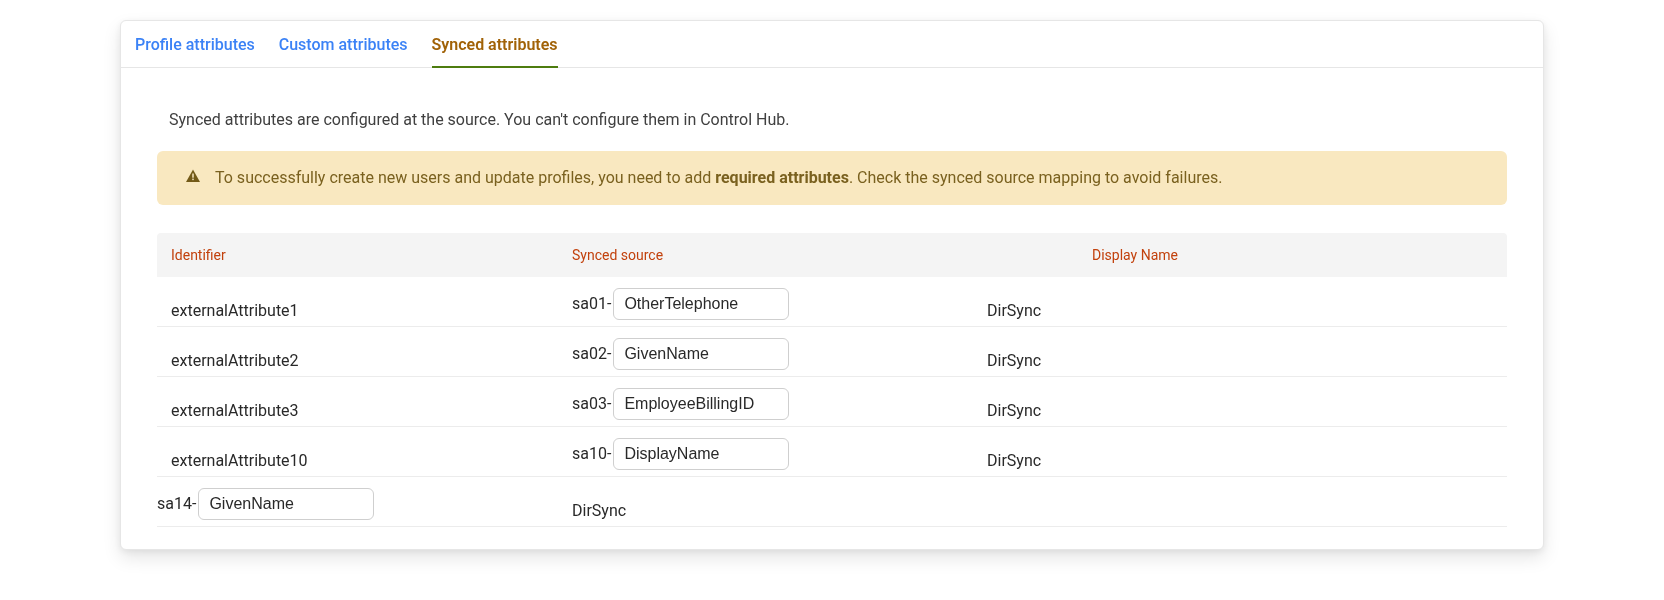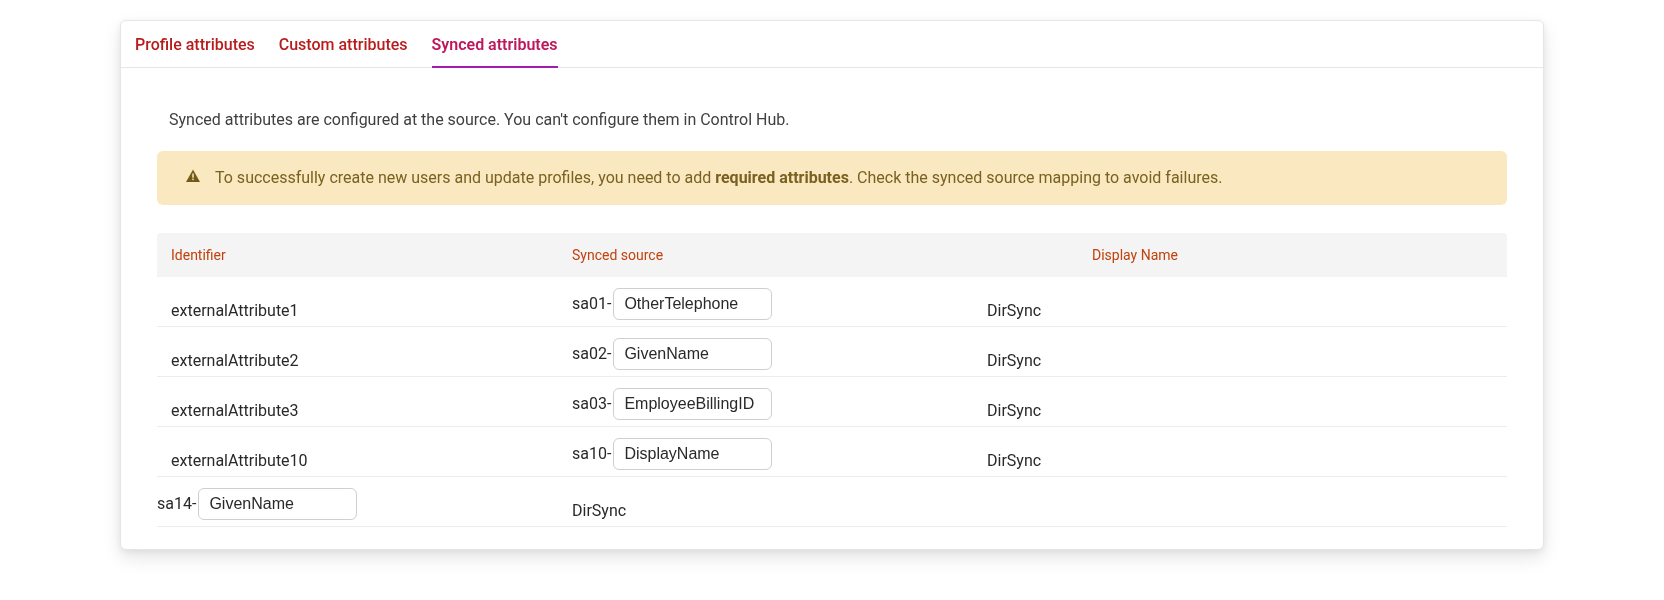--- a/index.html
+++ b/index.html
@@ -22,29 +22,29 @@
   }
   .tabs {
     display: flex;
     gap: 24px;
     padding: 0 14px;
     border-bottom: 1px solid #e6e6e6;
   }
   .tab {
     padding: 14px 0 12px 0;
     font-size: 16px;
-    color: #b91c1c;
+    color: #3b82f6;
     cursor: pointer;
     user-select: none;
     font-weight: 500;
   }
   .tab.active {
-    color: #be185d;
+    color: #a16207;
     font-weight: 600;
-    border-bottom: 2px solid #a21caf;
+    border-bottom: 2px solid #4d7c0f;
     margin-bottom: -1px;
   }
   .content {
     padding: 20px 24px 10px 24px;
     background: #fff;
     border-radius: 6px;
     margin: 18px 12px 12px 12px;
   }
   .intro {
     color: #404040;
@@ -106,21 +106,21 @@
   }
   .prefix {
     color: #292929;
     margin-right: 0;
   }
   .name-input {
     font-size: 16px;
     padding: 6px 10px;
     border: 1px solid #cfcfcf;
     border-radius: 6px;
-    width: 159px;
+    width: 176px;
     background: #fff;
     color: #292929;
     outline: none;
   }
 </style>
 </head>
 <body>
 
 <div class="page">
   <div class="card">

